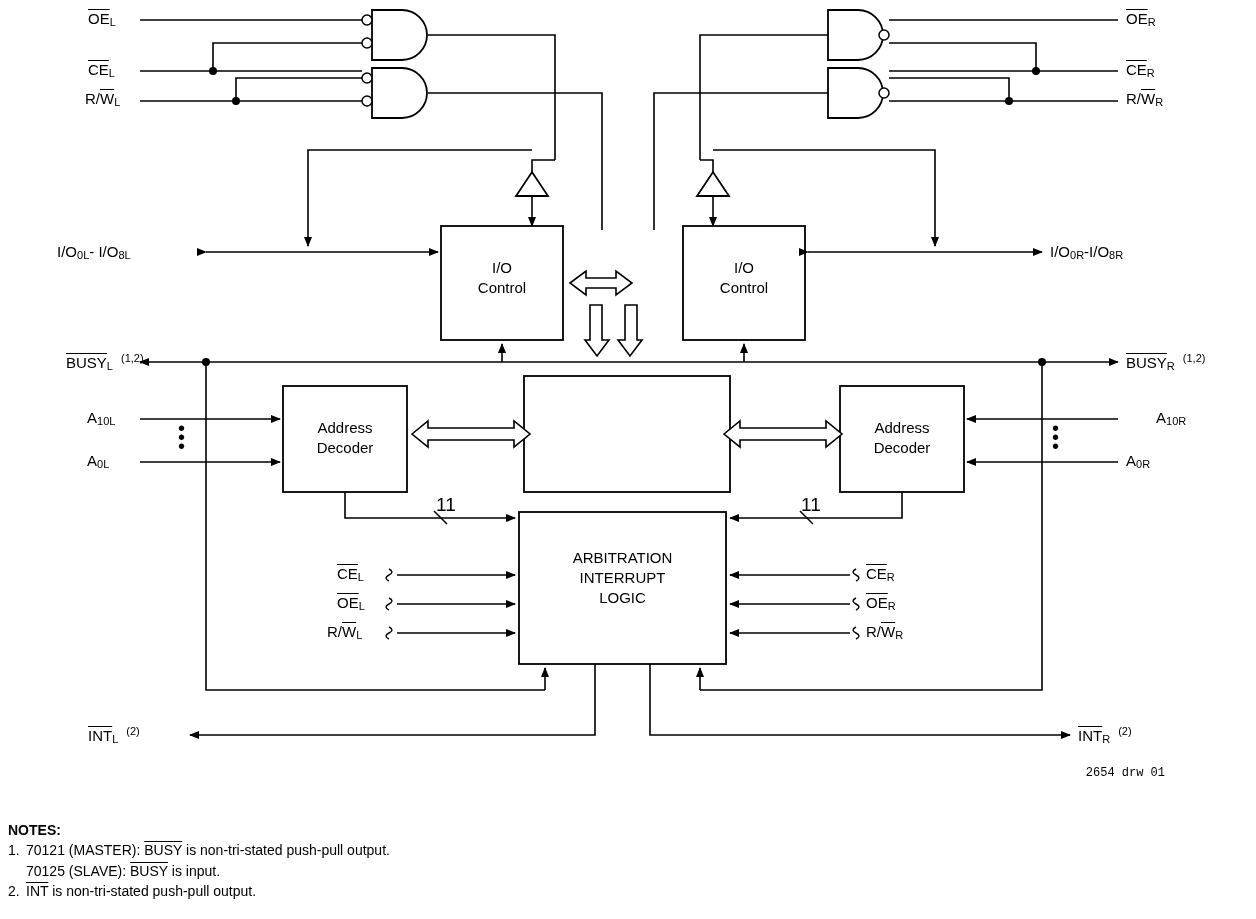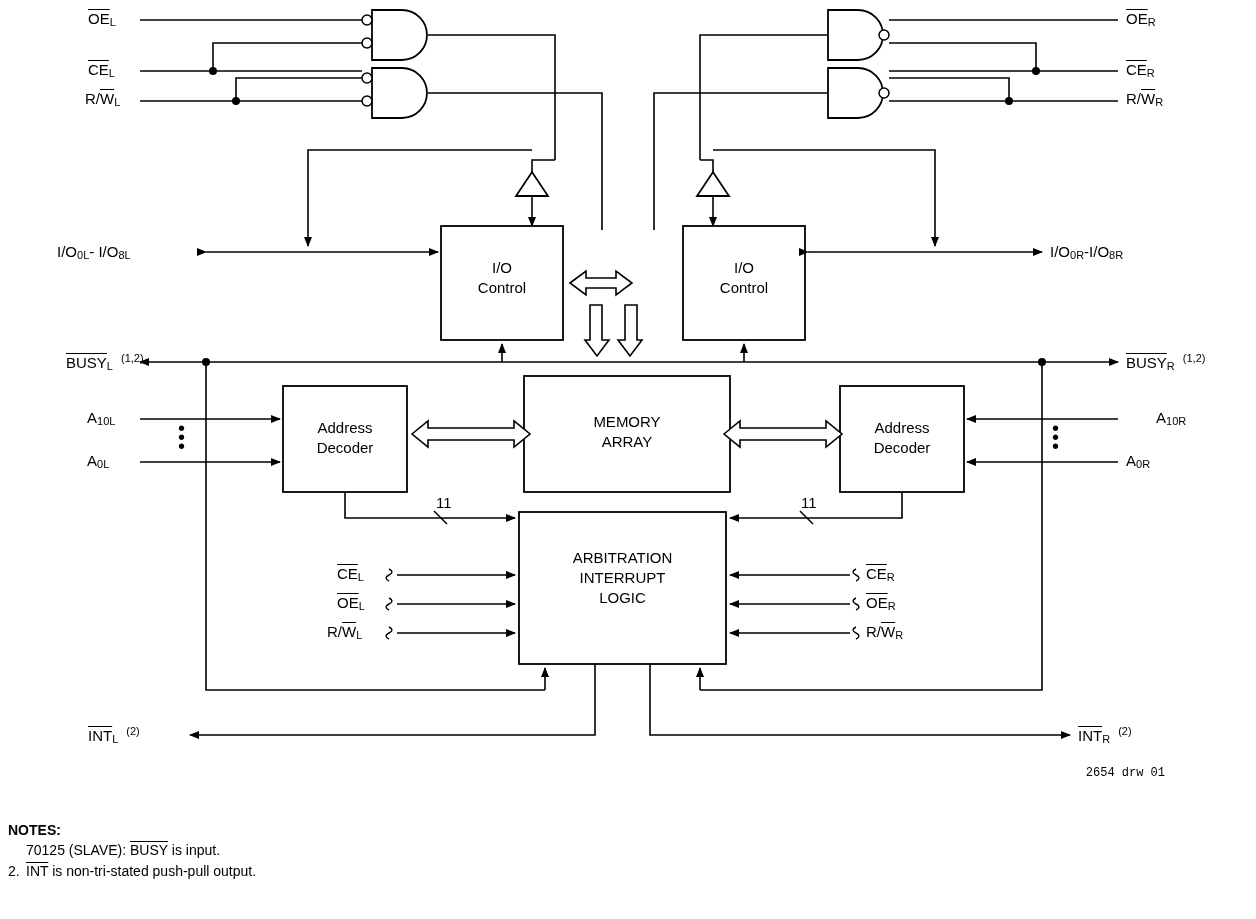--- a/index.html
+++ b/index.html
@@ -24,21 +24,21 @@
     top: 0;
   }
   .lbl {
     position: absolute;
     font-family: "Liberation Sans", sans-serif;
     font-size: 15px;
     color: #000;
     white-space: nowrap;
     line-height: 1.15;
   }
-  .lbl.small { font-size: 15px; }
+  .lbl.small { font-size: 19px; }
   .ovl { text-decoration: overline; }
   .sub { font-size: 11px; vertical-align: baseline; position: relative; top: 2px; }
   .sup { font-size: 11px; vertical-align: super; margin-left: 8px; }
   .blk-label {
     position: absolute;
     text-align: center;
     font-family: "Liberation Sans", sans-serif;
     font-size: 15px;
     line-height: 20px;
     color: #000;
@@ -273,34 +273,33 @@
     <span>Control</span>
   </div>
   <div class="blk-label" style="left:283px; top:418px; width:124px;">
     <span>Address</span><br>
     <span>Decoder</span>
   </div>
   <div class="blk-label" style="left:840px; top:418px; width:124px;">
     <span>Address</span><br>
     <span>Decoder</span>
   </div>
-  <div class="blk-label" style="left:524px; top:412px; width:206px;">
-    <span>MEMORY</span><br>
-    <span>ARRAY</span>
-  </div>
   <div class="blk-label" style="left:519px; top:548px; width:207px;">
     <span>ARBITRATION</span><br>
     <span>INTERRUPT</span><br>
     <span>LOGIC</span>
   </div>
 
   <div class="drw">2654 drw 01</div>
 
   <div class="notes">
     <span class="hdr note-row">NOTES:</span>
+    <span class="note-row">
+      <span class="note-num">1.</span><span>70121 (MASTER): </span><span class="ovl">BUSY</span><span> is non-tri-stated push-pull output.</span>
+    </span>
     <span class="note-row">
       <span class="note-indent"></span><span>70125 (SLAVE): </span><span class="ovl">BUSY</span><span> is input.</span>
     </span>
     <span class="note-row">
       <span class="note-num">2.</span><span></span><span class="ovl">INT</span><span> is non-tri-stated push-pull output.</span>
     </span>
   </div>
 
 </div>
 

